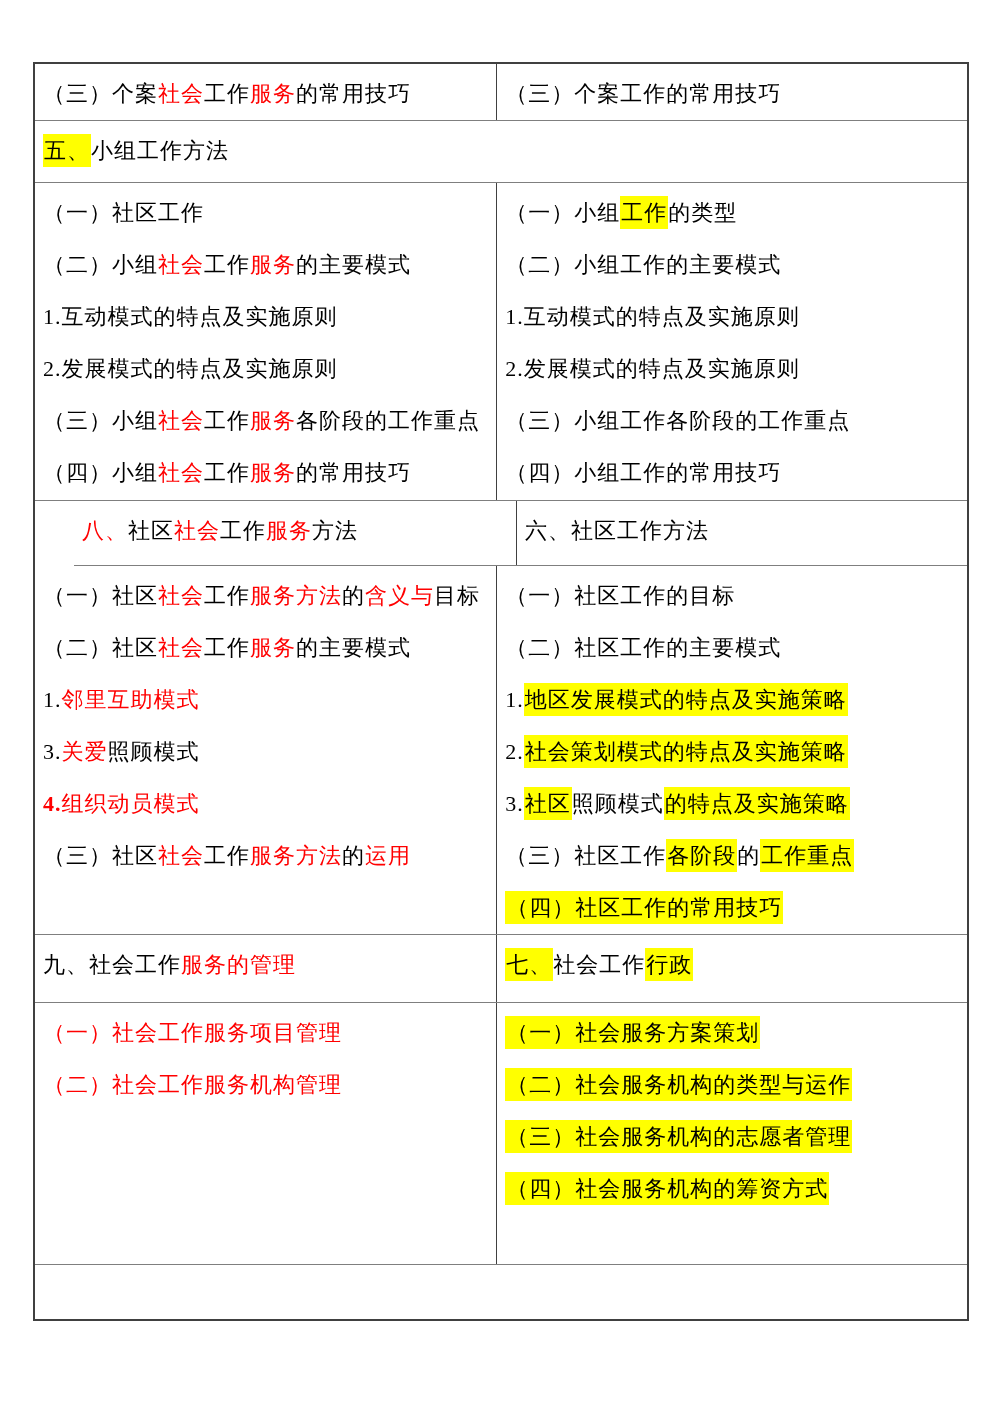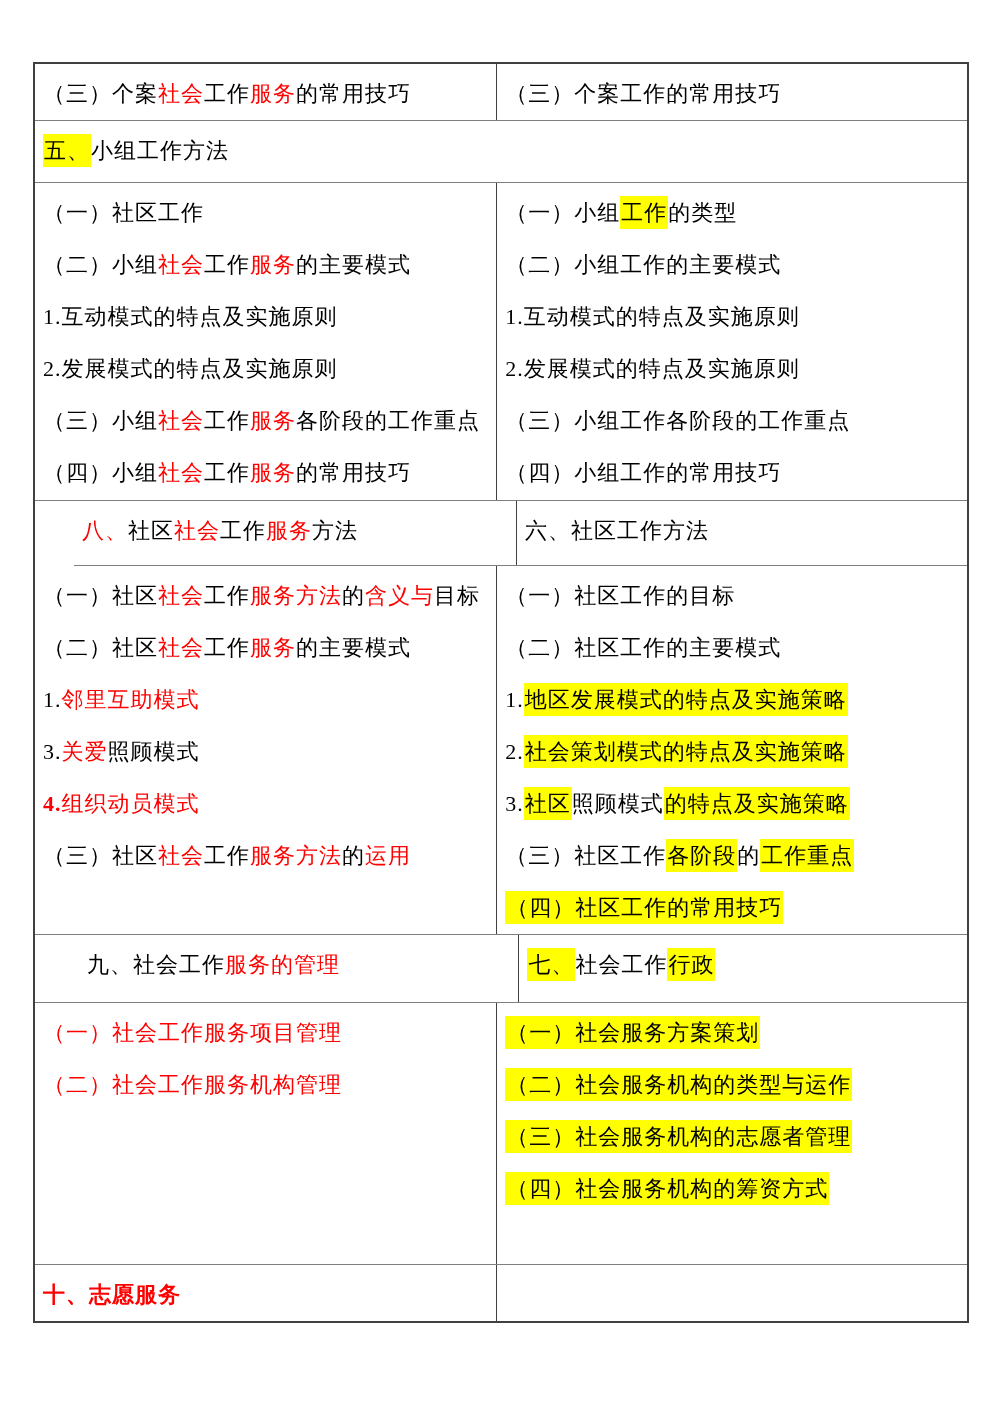--- a/index.html
+++ b/index.html
@@ -102,40 +102,37 @@
         <div class="td right">
           <div class="line"><span class="run">（一）社区工作的目标</span></div>
           <div class="line"><span class="run">（二）社区工作的主要模式</span></div>
           <div class="line"><span class="run">1.</span><span class="run hl">地区发展模式的特点及实施策略</span></div>
           <div class="line"><span class="run">2.</span><span class="run hl">社会策划模式的特点及实施策略</span></div>
           <div class="line"><span class="run">3.</span><span class="run hl">社区</span><span class="run">照顾模式</span><span class="run hl">的特点及实施策略</span></div>
           <div class="line"><span class="run">（三）社区工作</span><span class="run hl">各阶段</span><span class="run">的</span><span class="run hl">工作重点</span></div>
           <div class="line"><span class="run hl">（四）社区工作的常用技巧</span></div>
         </div>
       </div>
-      <div class="tr" style="min-height: 68px; padding-left: 44px;">
+      <div class="tr" style="min-height: 68px;">
         <div class="td left">
           <div class="line"><span class="run">九、社会工作</span><span class="run red">服务的管理</span></div>
         </div>
         <div class="td right">
           <div class="line"><span class="run hl">七、</span><span class="run">社会工作</span><span class="run hl">行政</span></div>
         </div>
       </div>
       <div class="tr" style="min-height: 262px;">
         <div class="td left">
           <div class="line"><span class="run red">（一）社会工作服务项目管理</span></div>
           <div class="line"><span class="run red">（二）社会工作服务机构管理</span></div>
         </div>
         <div class="td right">
           <div class="line"><span class="run hl">（一）社会服务方案策划</span></div>
           <div class="line"><span class="run hl">（二）社会服务机构的类型与运作</span></div>
           <div class="line"><span class="run hl">（三）社会服务机构的志愿者管理</span></div>
           <div class="line"><span class="run hl">（四）社会服务机构的筹资方式</span></div>
         </div>
       </div>
       <div class="tr" style="min-height: 54px;">
-        <div class="td left">
-          <div class="line"><span class="run red b">十、志愿服务</span></div>
-        </div>
         <div class="td right"></div>
       </div>
     </div>
 </div>
 
 </body></html>

